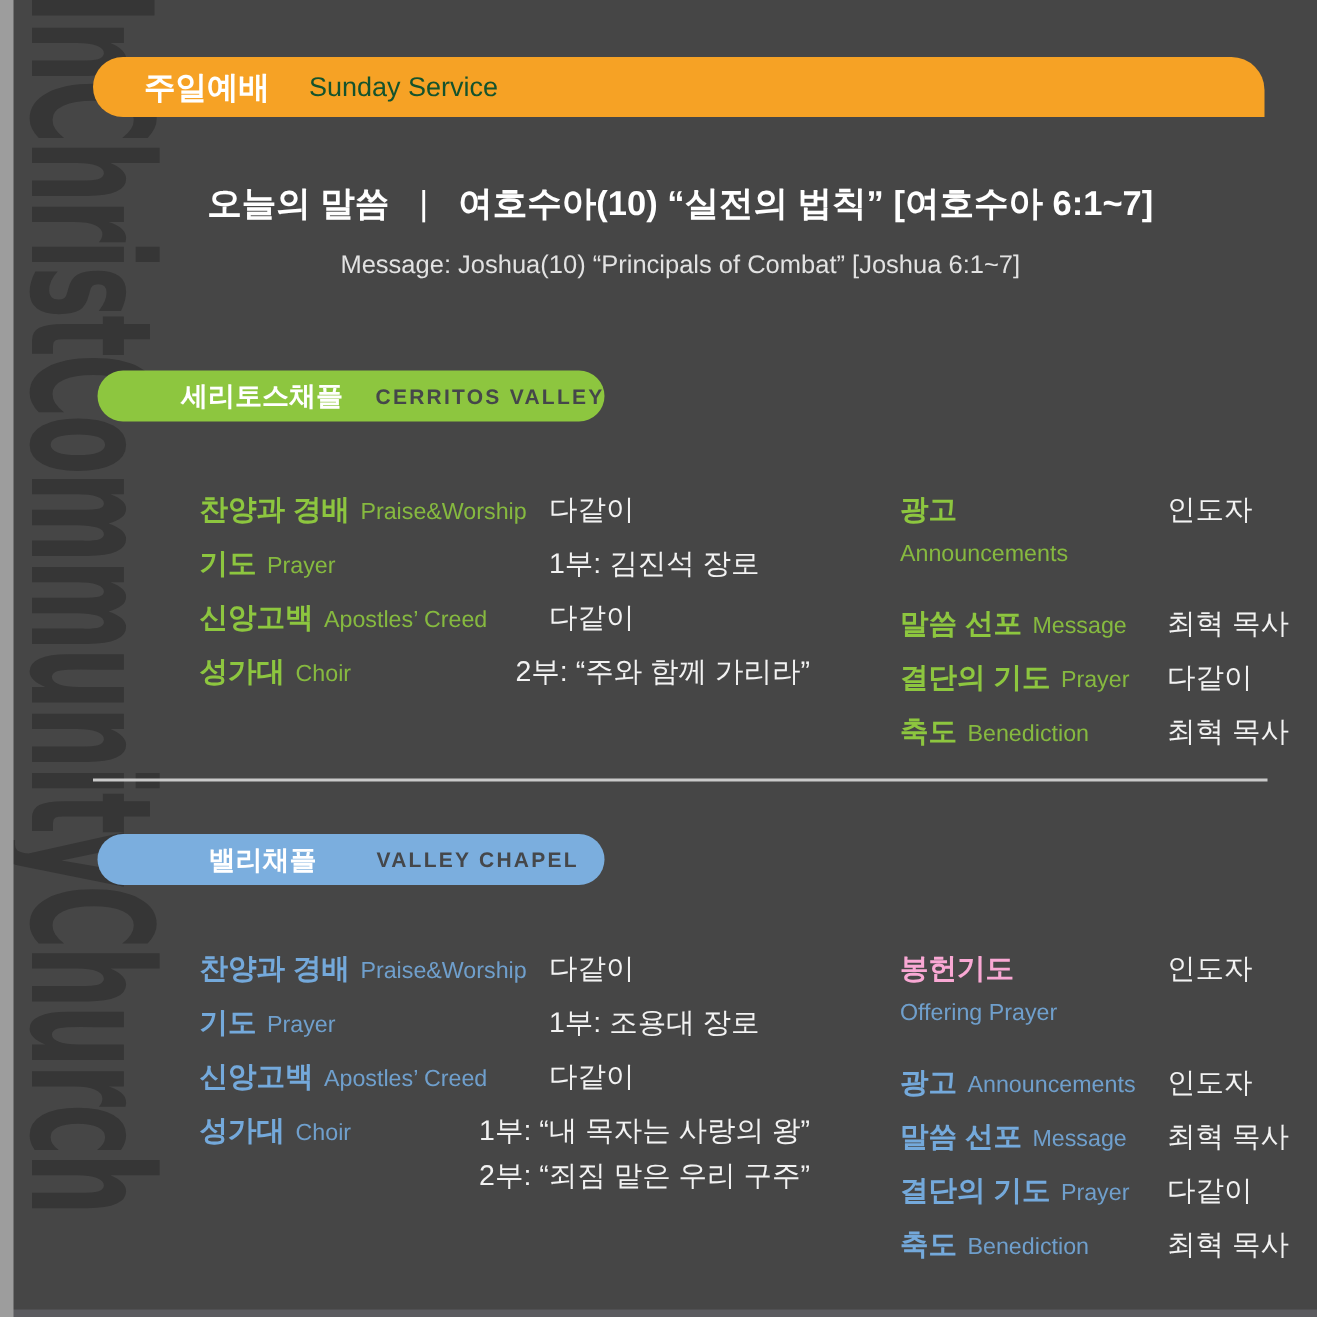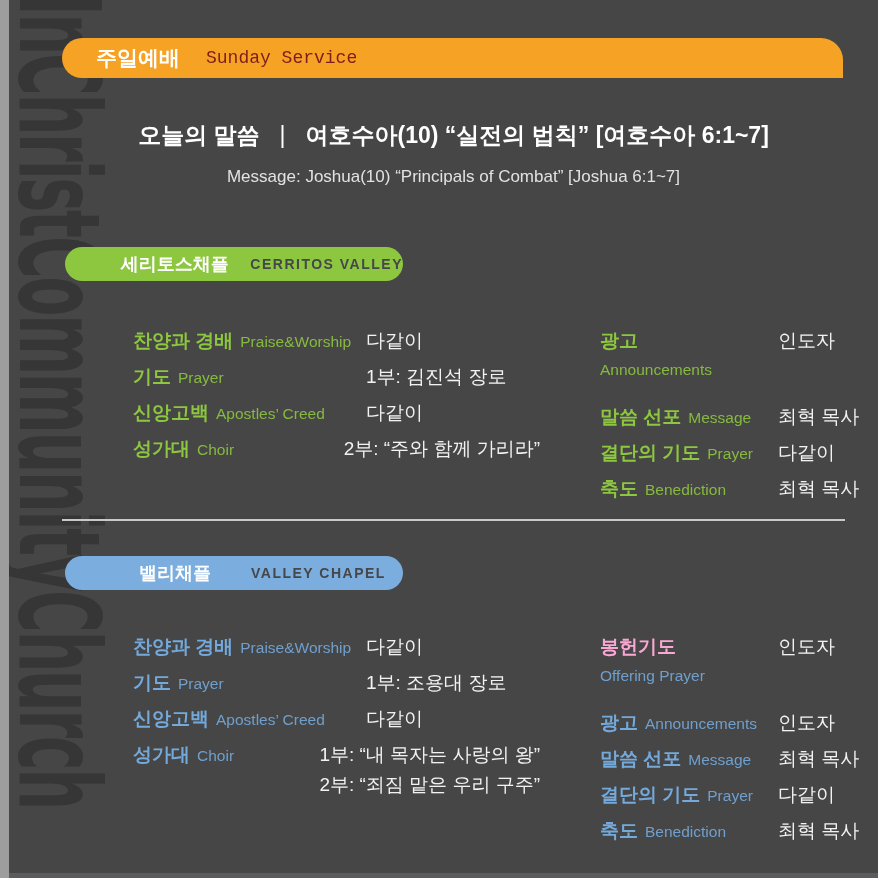--- a/index.html
+++ b/index.html
@@ -16,21 +16,21 @@
     font-family:"DejaVu Sans",sans-serif;font-weight:bold;font-size:112px;
     letter-spacing:-4px;color:#363636;white-space:nowrap;user-select:none;
   }
   .content{position:absolute;inset:0;z-index:4;}
   .header-bar{
     position:absolute;top:38px;left:62px;width:781px;height:40px;
     border-radius:20px 22px 0 20px;display:flex;align-items:center;
     padding-left:34px;box-sizing:border-box;
   }
   .header-kr{font-size:21px;font-weight:bold;color:#FFFFFF;}
-  .header-en{font-size:18px;color:#7f1d1d;margin-left:26px;font-family:Liberation Mono, monospace;}
+  .header-en{font-size:18px;color:#14532d;margin-left:26px;}
   .title-line{
     position:absolute;top:120px;left:62px;width:783px;text-align:center;
     color:#FFFFFF;font-size:23px;font-weight:bold;white-space:nowrap;
   }
   .title-sep{margin:0 20px;font-weight:normal;}
   .subtitle{
     position:absolute;top:167px;left:62px;width:783px;text-align:center;
     color:#E2E2E2;font-size:17px;white-space:nowrap;
   }
   .chapel{position:absolute;left:65px;width:780px;}

